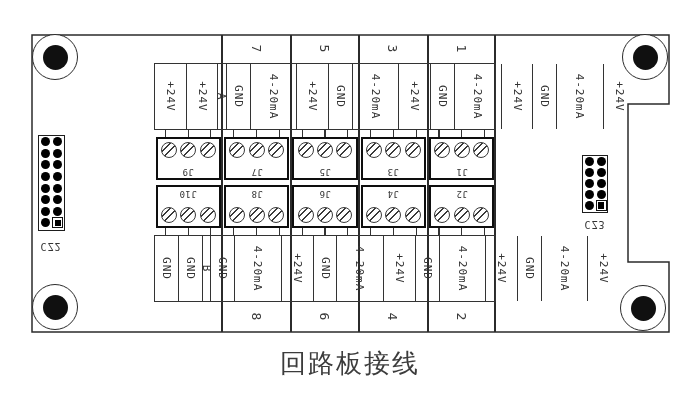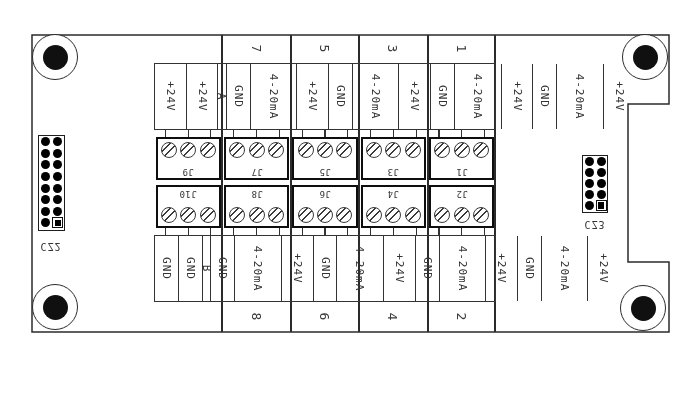--- a/index.html
+++ b/index.html
@@ -322,14 +322,15 @@
       </div>
     <div class="num numbot" style="left:205.2px;">
         <span>4</span>
       </div>
     <div class="num numbot" style="left:273.6px;">
         <span>2</span>
       </div>
 
   </div>
 
+  <div class="title">回路板接线</div>
 
 </div>
 
 </body></html>

